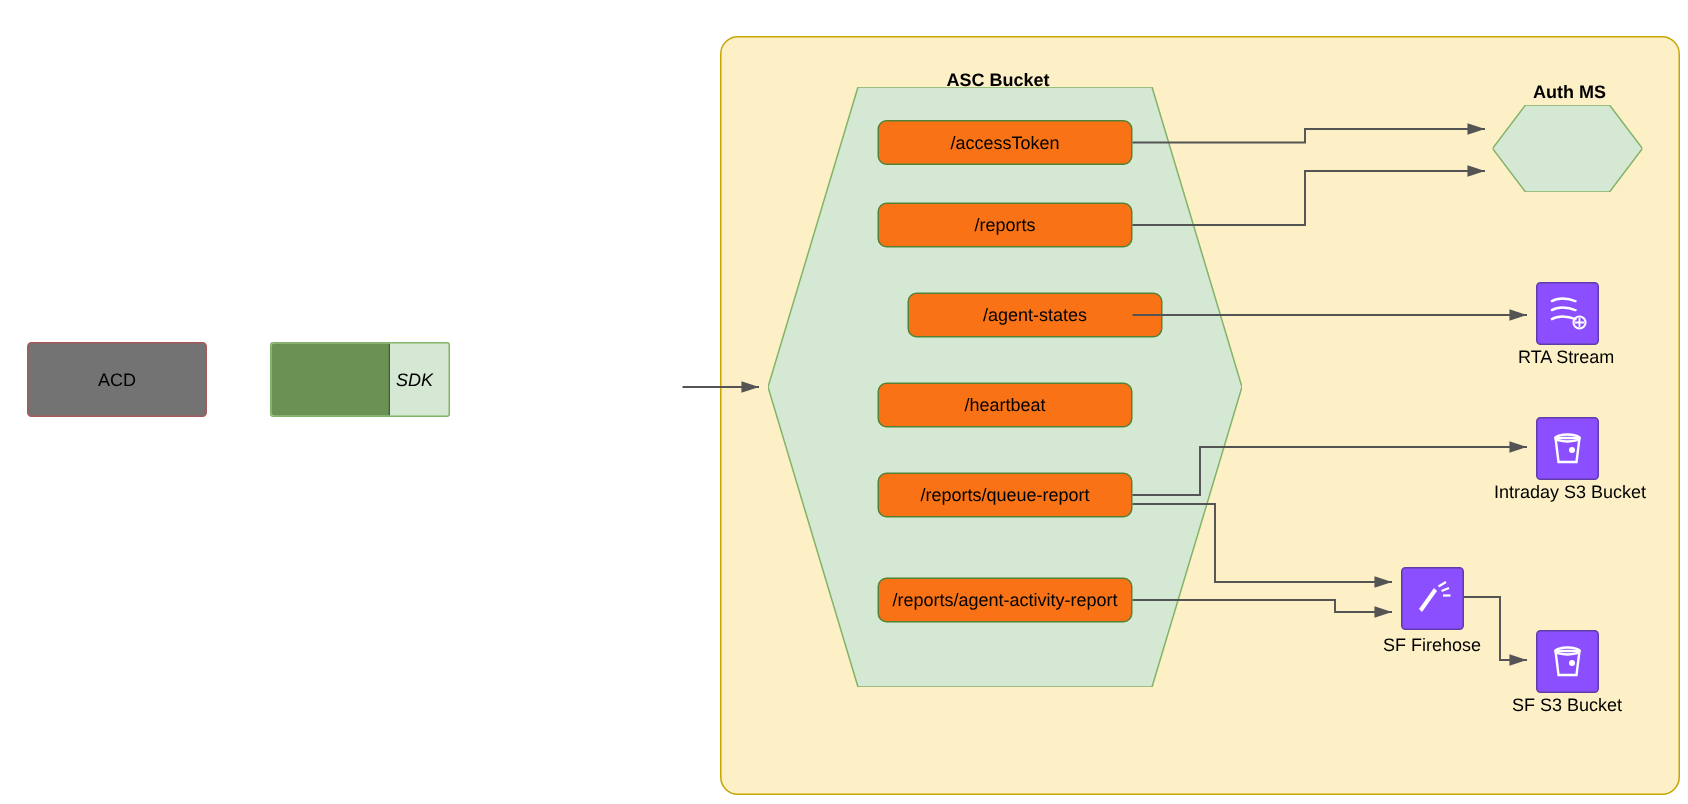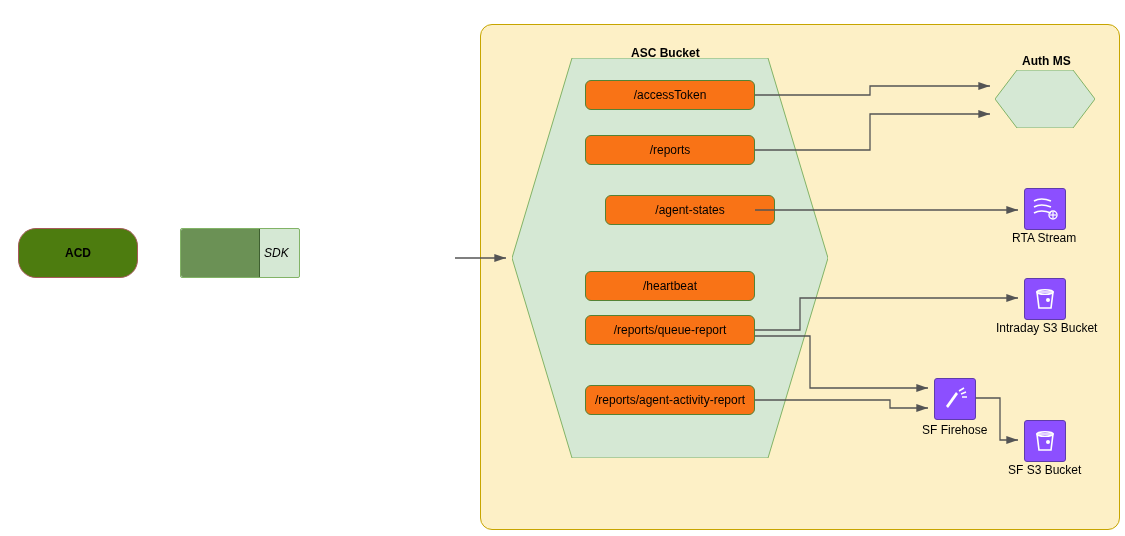--- a/index.html
+++ b/index.html
@@ -66,24 +66,23 @@
     position: absolute;
   }
   .container-yellow {
     position: absolute;
     background: #fdf0c6;
     border: 1px solid #c7a500;
     border-radius: 12px;
     box-sizing: border-box;
   }
   .acd {
-    background: #4d7c0f;
+    background: #737373;
     border: 1px solid #a65a5a;
-    border-radius: 18px;
-    font-weight: bold;
+    border-radius: 3px;
   }
   .sdk-outer {
     background: #d5e8d4;
     border: 1px solid #82b366;
     border-radius: 2px;
   }
   .sdk-inner {
     position: absolute;
     background: #6b9155;
     border-right: 1px solid #3e5f30;
@@ -112,21 +111,21 @@
 
   <div class="endpoint" style="left:585px; top:80px;">
     <span>/accessToken</span>
   </div>
   <div class="endpoint" style="left:585px; top:135px;">
     <span>/reports</span>
   </div>
   <div class="endpoint" style="left:585px; top:195px;margin-left:20px;">
     <span>/agent-states</span>
   </div>
-  <div class="endpoint" style="left:585px; top:255px;margin-top:16px;">
+  <div class="endpoint" style="left:585px; top:255px;">
     <span>/heartbeat</span>
   </div>
   <div class="endpoint" style="left:585px; top:315px;">
     <span>/reports/queue-report</span>
   </div>
   <div class="endpoint" style="left:585px; top:385px;">
     <span>/reports/agent-activity-report</span>
   </div>
 
   <svg class="hexagon" style="left:995px; top:70px;" width="100" height="58">

